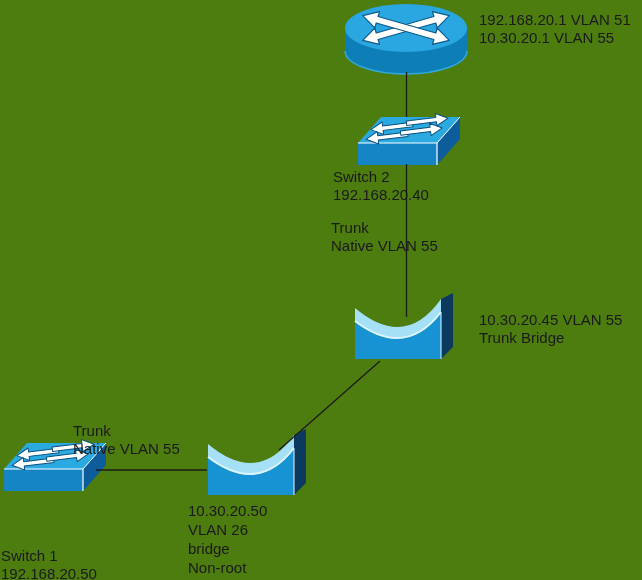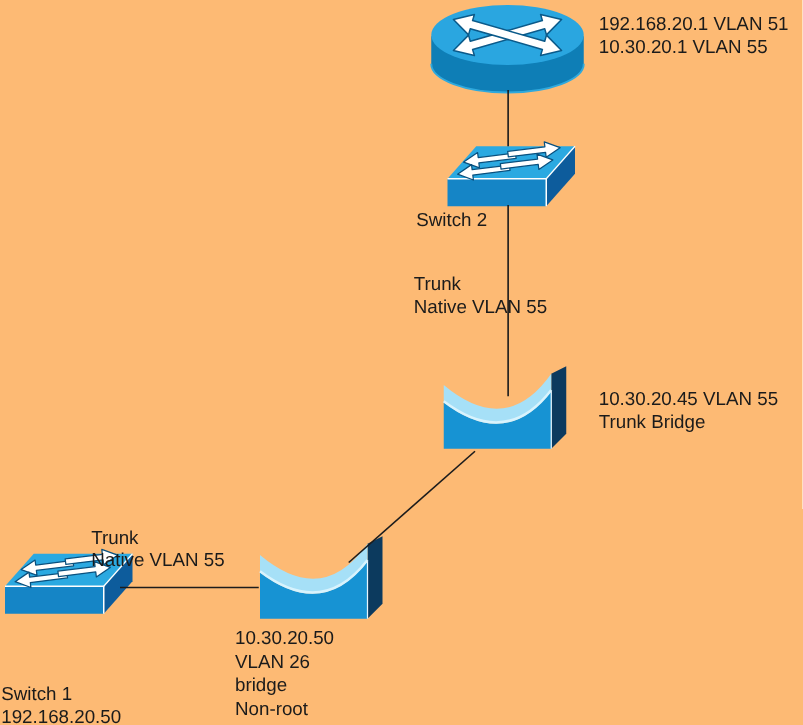--- a/index.html
+++ b/index.html
@@ -1,17 +1,17 @@
 <!DOCTYPE html>
 <html><head>
 <meta charset="utf-8">
 <style>
   html,body{margin:0;padding:0;background:#fff;}
   .canvas{
-    position:relative;width:642px;height:580px;background:#fdba74;
+    position:relative;width:642px;height:580px;background:#4d7c0f;
     font-family:"Liberation Sans",sans-serif;color:#1b1b1b;overflow:hidden;
   }
   .icon{position:absolute;z-index:1;}
   .links{position:absolute;left:0;top:0;z-index:2;pointer-events:none;}
   .lbl{position:absolute;z-index:3;font-size:15px;line-height:18px;white-space:nowrap;}
   .lbl.center{}
   .lbl.lh19{line-height:19px;}
 </style>
 </head>
 <body>
@@ -91,20 +91,21 @@
     </g>
   </svg>
 
   <div class="lbl" style="left:479px;top:11px;">
     <div>192.168.20.1 VLAN 51</div>
     <div>10.30.20.1 VLAN 55</div>
   </div>
 
   <div class="lbl center" style="left:333px;top:168px;width:150px;">
     <div>Switch 2</div>
+    <div>192.168.20.40</div>
   </div>
 
   <div class="lbl center" style="left:331px;top:219px;width:150px;">
     <div>Trunk</div>
     <div>Native VLAN 55</div>
   </div>
 
   <div class="lbl" style="left:479px;top:311px;">
     <div>10.30.20.45 VLAN 55</div>
     <div>Trunk Bridge</div>

